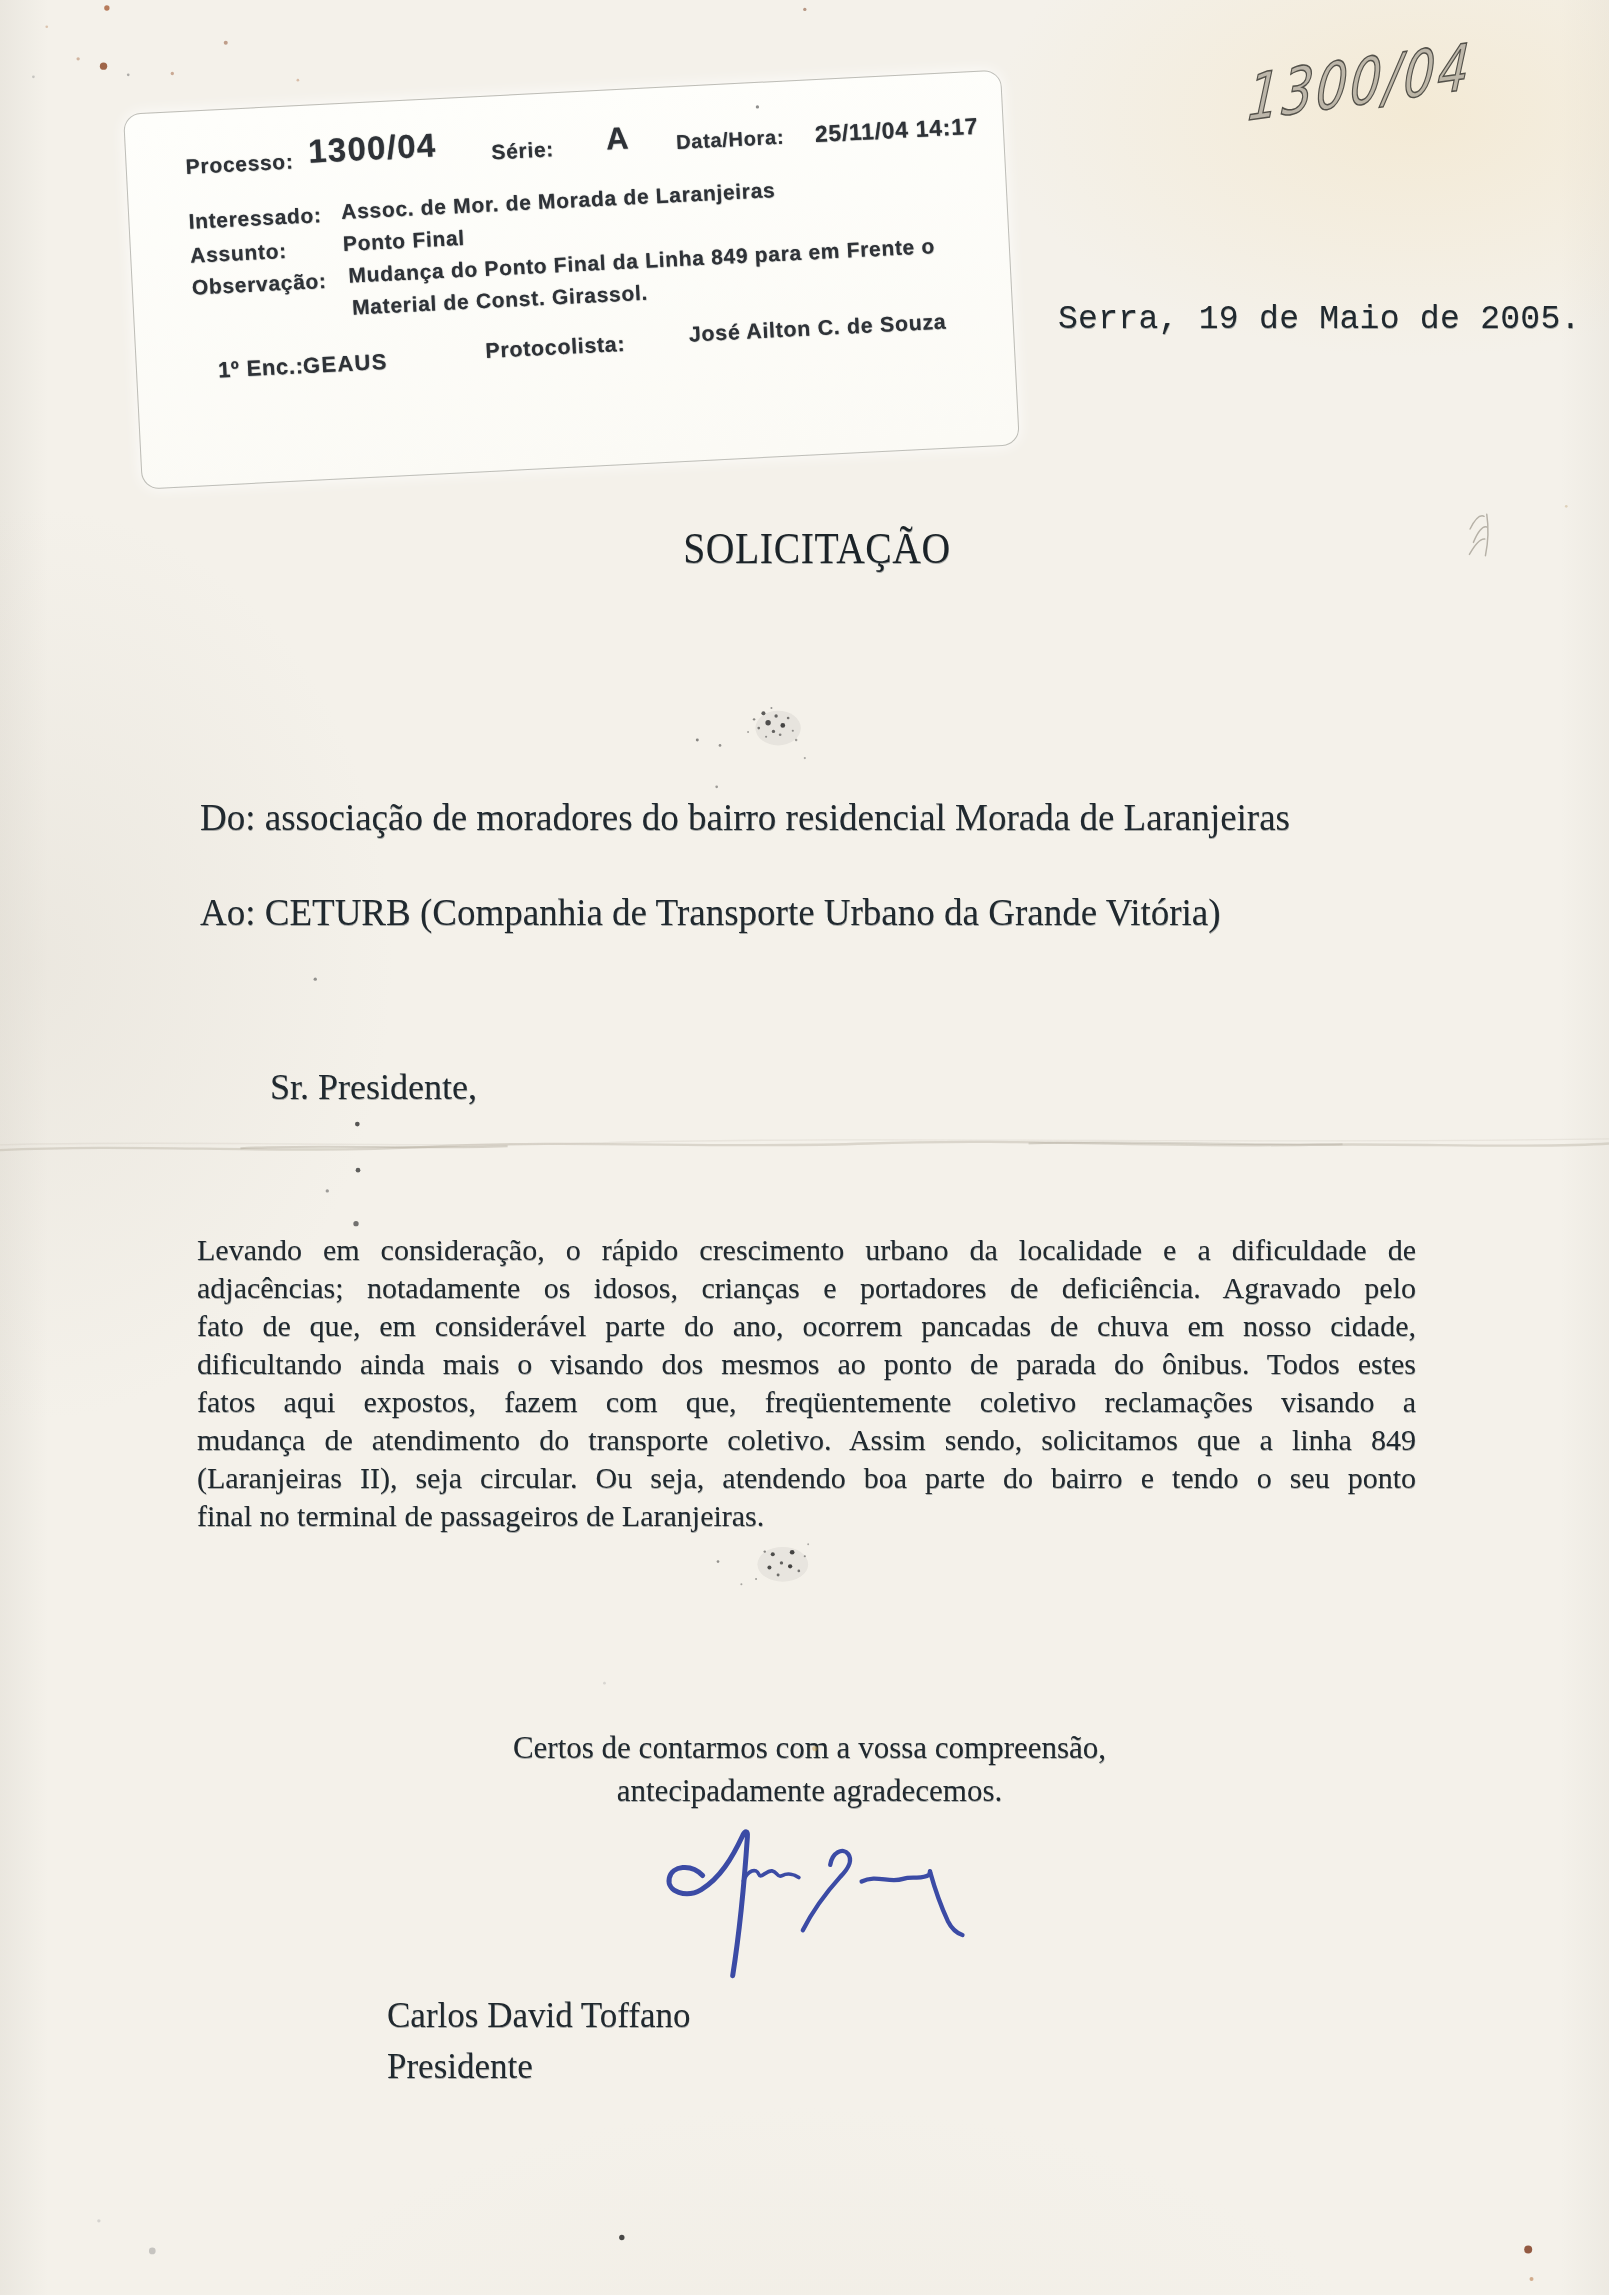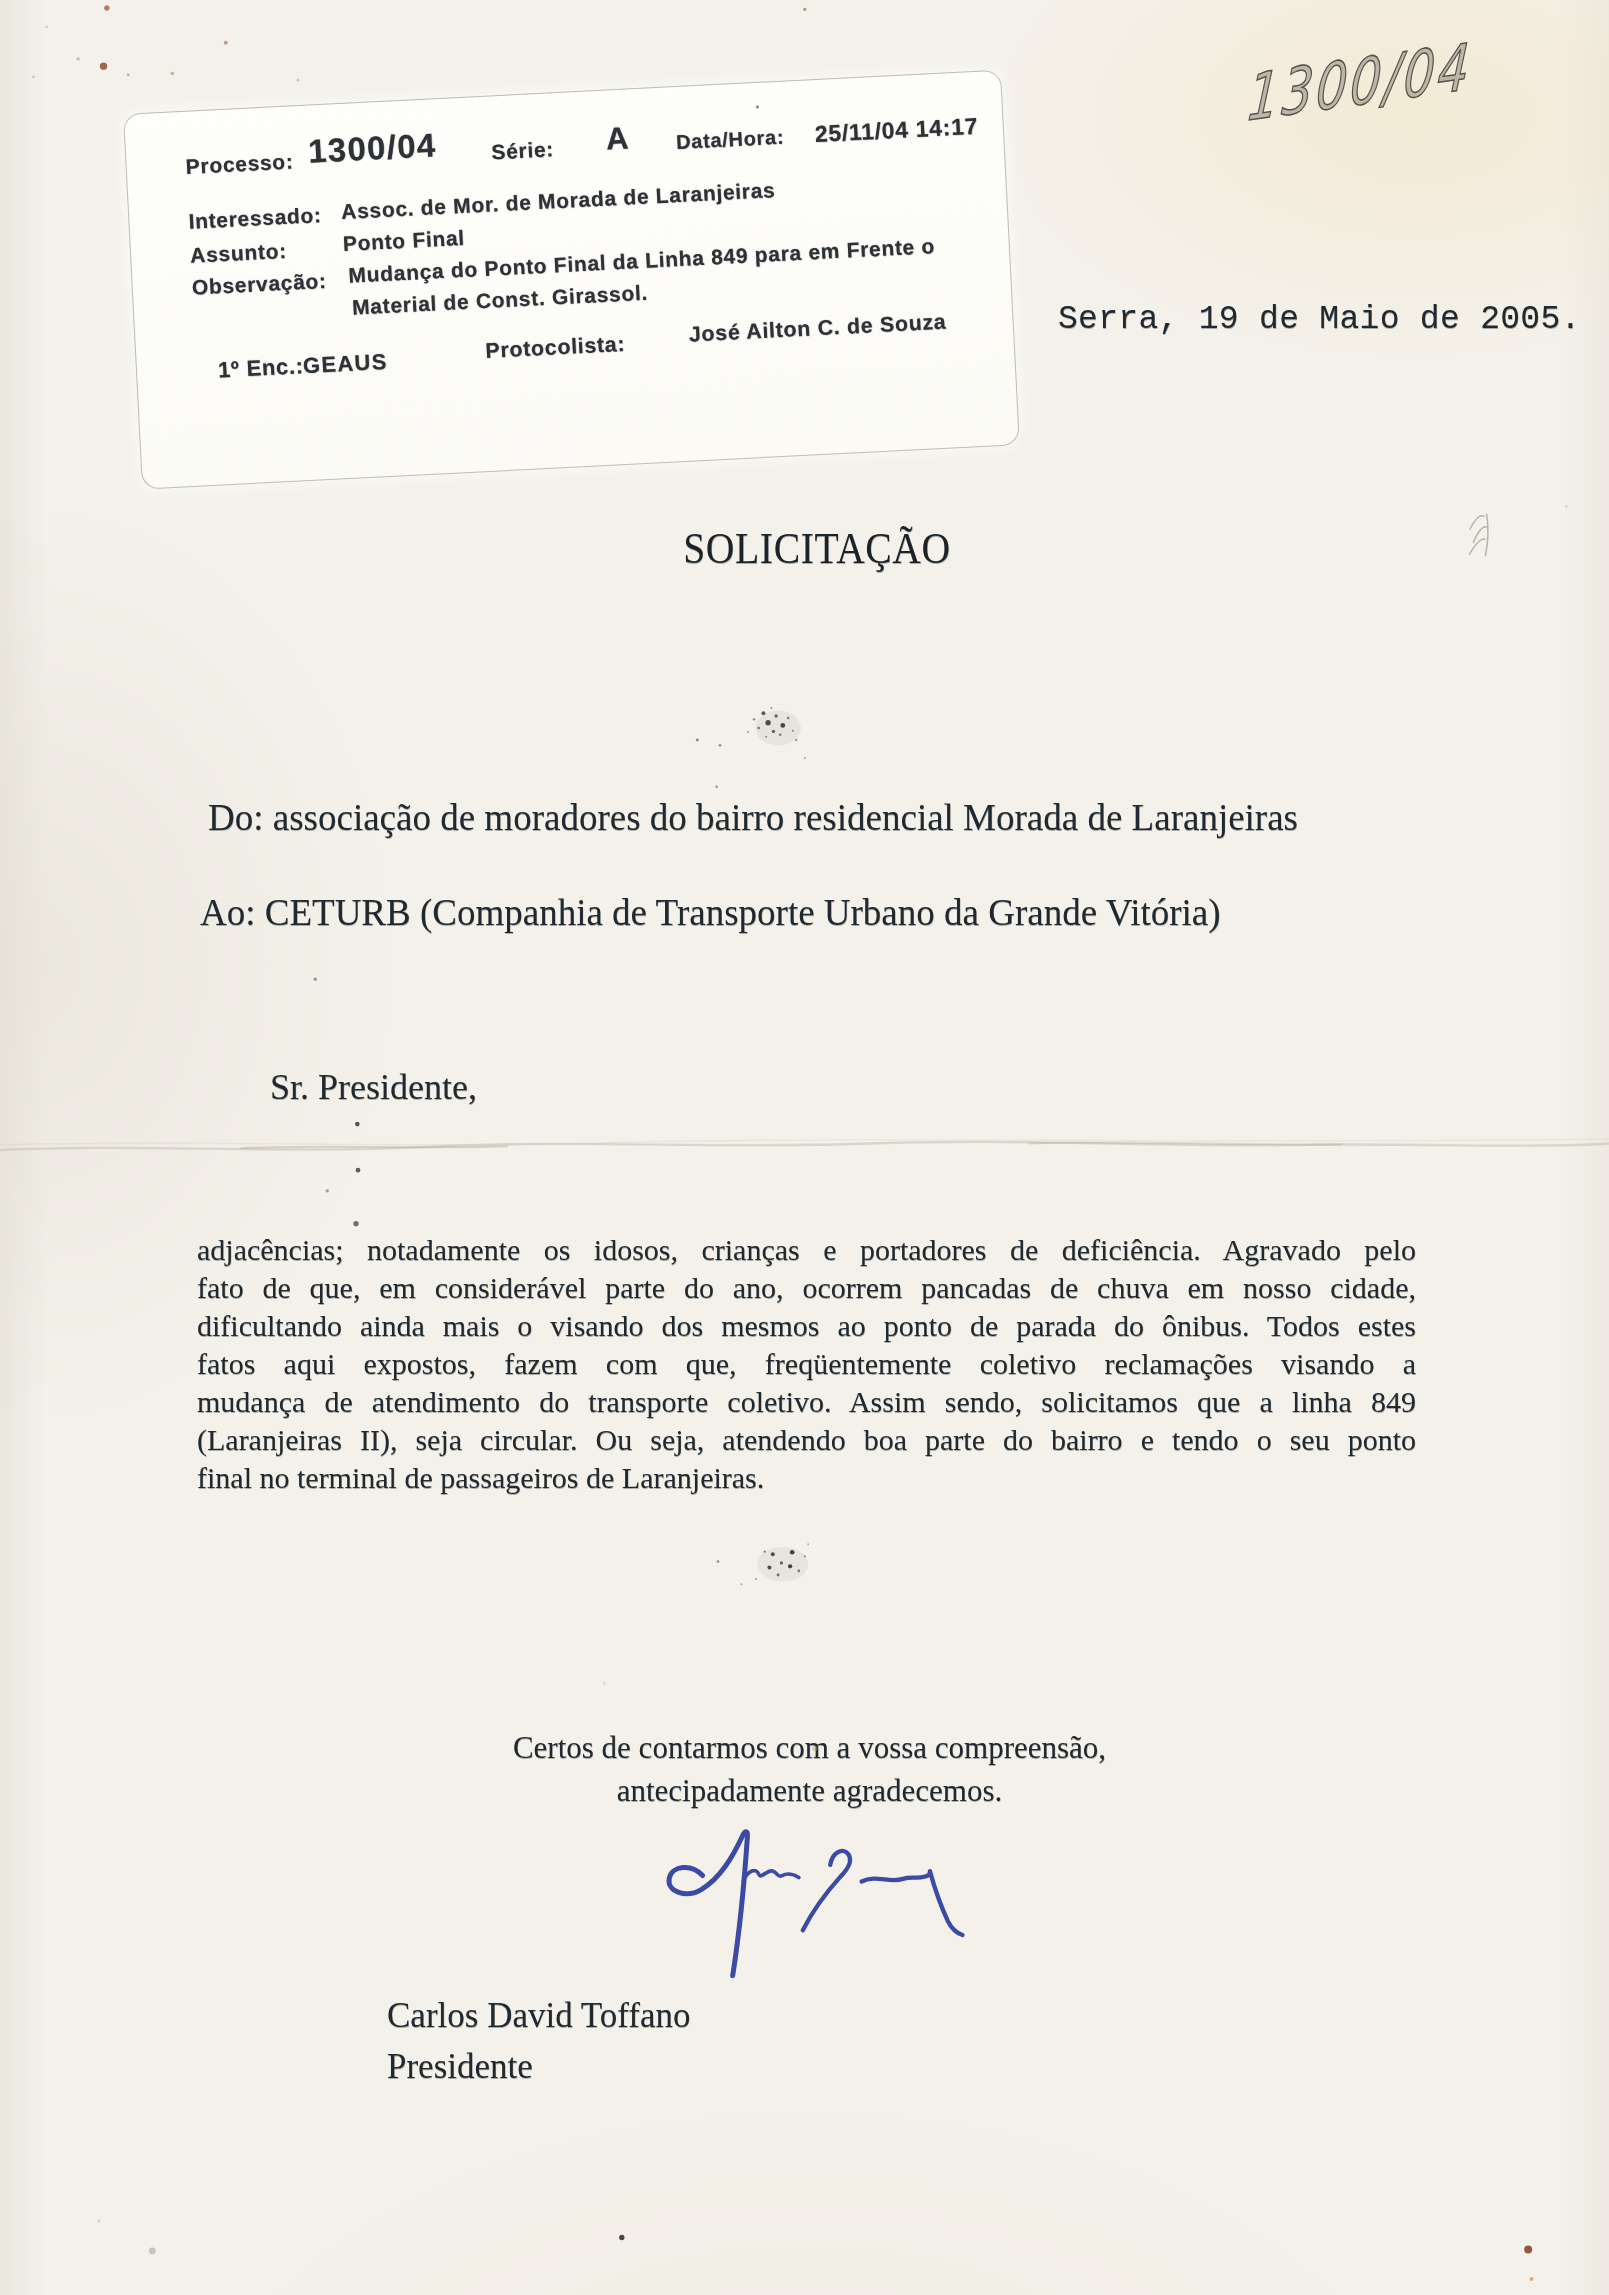--- a/index.html
+++ b/index.html
@@ -49,21 +49,21 @@
     transform:rotate(-8deg) skewX(-12deg) scaleX(0.78);
     transform-origin:0 0;
     white-space:nowrap;
   }
   .date-line{left:1058px; top:301px; font-size:33px; letter-spacing:0.3px;font-family:Liberation Mono, monospace;}
   .title{
     left:0; top:522px; width:1634px; text-align:center;
     font-size:45px; letter-spacing:0.7px; color:#1b2328;
     transform:scaleX(0.88); transform-origin:50% 0;
   }
-  .from-line{left:200px; top:796px; font-size:37px;margin-left:8px;}
+  .from-line{left:200px; top:796px; font-size:37px;}
   .to-line{left:200px; top:891px; font-size:37px;}
   .salutation{left:270px; top:1066px; font-size:36px;}
   .body-block{left:197px; top:1231px; width:1219px;}
   .body-line{
     font-size:30px; height:38px; line-height:38px;
     text-align:justify; text-align-last:justify;
     white-space:normal; color:#20292f;
   }
   .body-line.last{text-align-last:left;}
   .closing{left:392px; top:1726px; width:835px; text-align:center; font-size:31px; line-height:43px;}
@@ -104,20 +104,21 @@
 
   <div class="hand-number">1300/04</div>
 
   <div class="abs typed date-line">Serra, 19 de Maio de 2005.</div>
   <div class="abs typed title">SOLICITAÇÃO</div>
   <div class="abs typed from-line">Do: associação de moradores do bairro residencial Morada de Laranjeiras</div>
   <div class="abs typed to-line">Ao: CETURB (Companhia de Transporte Urbano da Grande Vitória)</div>
   <div class="abs typed salutation">Sr. Presidente,</div>
 
   <div class="abs body-block">
+    <div class="body-line typed">Levando em consideração, o rápido crescimento urbano da localidade e a dificuldade de</div>
     <div class="body-line typed">adjacências; notadamente os idosos, crianças e portadores de deficiência. Agravado pelo</div>
     <div class="body-line typed">fato de que, em considerável parte do ano, ocorrem pancadas de chuva em nosso cidade,</div>
     <div class="body-line typed">dificultando ainda mais o visando dos mesmos ao ponto de parada do ônibus. Todos estes</div>
     <div class="body-line typed">fatos aqui expostos, fazem com que, freqüentemente coletivo reclamações visando a</div>
     <div class="body-line typed">mudança de atendimento do transporte coletivo. Assim sendo, solicitamos que a linha 849</div>
     <div class="body-line typed">(Laranjeiras II), seja circular. Ou seja, atendendo boa parte do bairro e tendo o seu ponto</div>
     <div class="body-line typed last">final no terminal de passageiros de Laranjeiras.</div>
   </div>
 
   <div class="abs typed closing">

